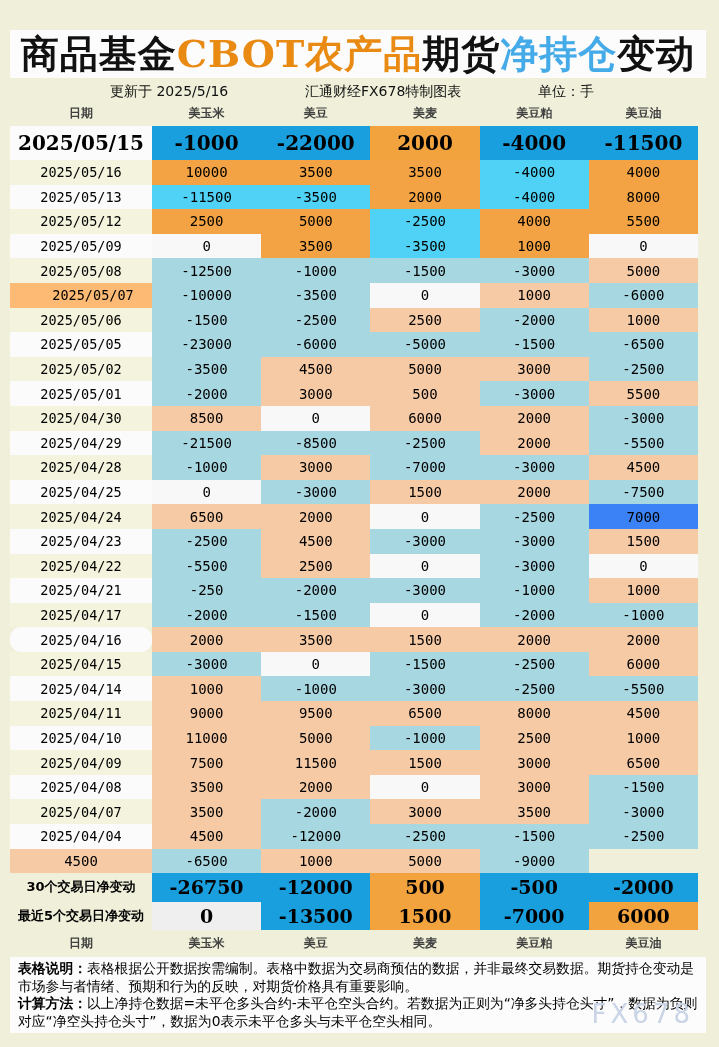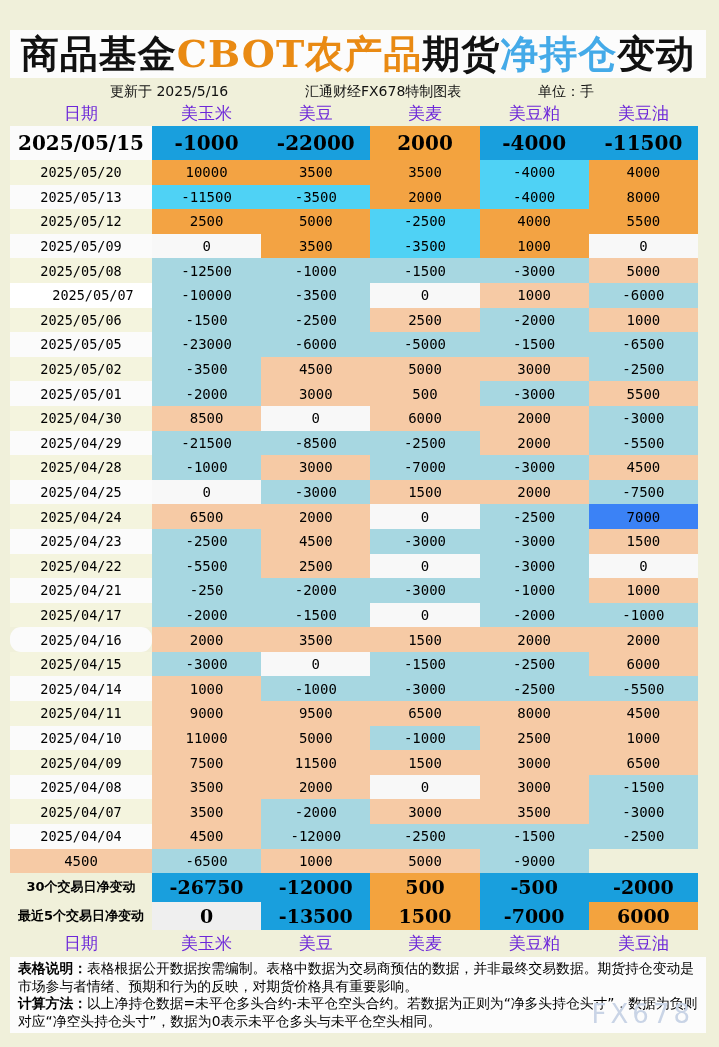--- a/index.html
+++ b/index.html
@@ -15,21 +15,21 @@
   .meta-row { position:absolute; left:10px; top:83px; width:696px; height:17px;
     display:flex; align-items:center; font-size:14px; color:#111; }
   .meta-updated { margin-left:100px; }
   .meta-source { flex:1; text-align:center; }
   .meta-unit { margin-right:112px; }
 
   .content { position:absolute; left:10px; top:100px; width:688px; }
   .grid { display:grid; grid-template-columns:142px repeat(5,1fr); width:688px; }
   .hdr { height:26px; }
   .hdr .hcell { display:flex; align-items:center; justify-content:center;
-    font-weight:normal; font-size:17px; color:#6d28d9; }
+    font-weight:bold; font-size:12px; color:#404040; }
 
   .row { height:24.6px; }
   .row.tier1 { height:34px; }
   .cell { display:flex; align-items:center; justify-content:center; color:#000;
     overflow:hidden; white-space:nowrap; }
   .date-cell { font-family:"DejaVu Sans Mono", monospace; font-size:13.5px; }
   .row.tier1 .date-cell { font-family:"DejaVu Serif", serif; font-weight:bold; font-size:20px; }
   .val-cell { font-family:"DejaVu Sans Mono", monospace; font-size:14px; }
   .row.tier1 .val-cell, .row.tier2 .val-cell { }
   .row.tier1 .val-cell { font-family:"DejaVu Serif", serif; font-weight:bold; font-size:20px; }
@@ -73,21 +73,21 @@
     <div id="tbody">
         <div class="grid row tier1">
           <div class="cell date-cell" style="background: rgb(251, 251, 251);">2025/05/15</div>
           <div class="cell val-cell" style="background: rgb(25, 159, 221);">-1000</div>
           <div class="cell val-cell" style="background: rgb(25, 159, 221);">-22000</div>
           <div class="cell val-cell" style="background: rgb(243, 163, 62);">2000</div>
           <div class="cell val-cell" style="background: rgb(25, 159, 221);">-4000</div>
           <div class="cell val-cell" style="background: rgb(25, 159, 221);">-11500</div>
         </div>
         <div class="grid row tier2">
-          <div class="cell date-cell" style="background: rgb(244, 244, 222);">2025/05/20</div>
+          <div class="cell date-cell" style="background: rgb(244, 244, 222);">2025/05/16</div>
           <div class="cell val-cell" style="background: rgb(243, 163, 67);">10000</div>
           <div class="cell val-cell" style="background: rgb(243, 163, 67);">3500</div>
           <div class="cell val-cell" style="background: rgb(243, 163, 67);">3500</div>
           <div class="cell val-cell" style="background: rgb(79, 210, 245);">-4000</div>
           <div class="cell val-cell" style="background: rgb(243, 163, 67);">4000</div>
         </div>
         <div class="grid row tier2">
           <div class="cell date-cell" style="background: rgb(251, 251, 251);">2025/05/13</div>
           <div class="cell val-cell" style="background: rgb(79, 210, 245);">-11500</div>
           <div class="cell val-cell" style="background: rgb(79, 210, 245);">-3500</div>
@@ -113,21 +113,21 @@
         </div>
         <div class="grid row tier3">
           <div class="cell date-cell" style="background: rgb(244, 244, 222);">2025/05/08</div>
           <div class="cell val-cell" style="background: rgb(167, 215, 225);">-12500</div>
           <div class="cell val-cell" style="background: rgb(167, 215, 225);">-1000</div>
           <div class="cell val-cell" style="background: rgb(167, 215, 225);">-1500</div>
           <div class="cell val-cell" style="background: rgb(167, 215, 225);">-3000</div>
           <div class="cell val-cell" style="background: rgb(246, 202, 165);">5000</div>
         </div>
         <div class="grid row tier3">
-          <div class="cell date-cell" style="background: #ffffff; padding-left: 24px;">2025/05/07</div>
+          <div class="cell date-cell" style="background: #fdba74; padding-left: 24px;">2025/05/07</div>
           <div class="cell val-cell" style="background: rgb(167, 215, 225);">-10000</div>
           <div class="cell val-cell" style="background: rgb(167, 215, 225);">-3500</div>
           <div class="cell val-cell" style="background: rgb(248, 248, 248);">0</div>
           <div class="cell val-cell" style="background: rgb(246, 202, 165);">1000</div>
           <div class="cell val-cell" style="background: rgb(167, 215, 225);">-6000</div>
         </div>
         <div class="grid row tier3">
           <div class="cell date-cell" style="background: rgb(244, 244, 222);">2025/05/06</div>
           <div class="cell val-cell" style="background: rgb(167, 215, 225);">-1500</div>
           <div class="cell val-cell" style="background: rgb(167, 215, 225);">-2500</div>

